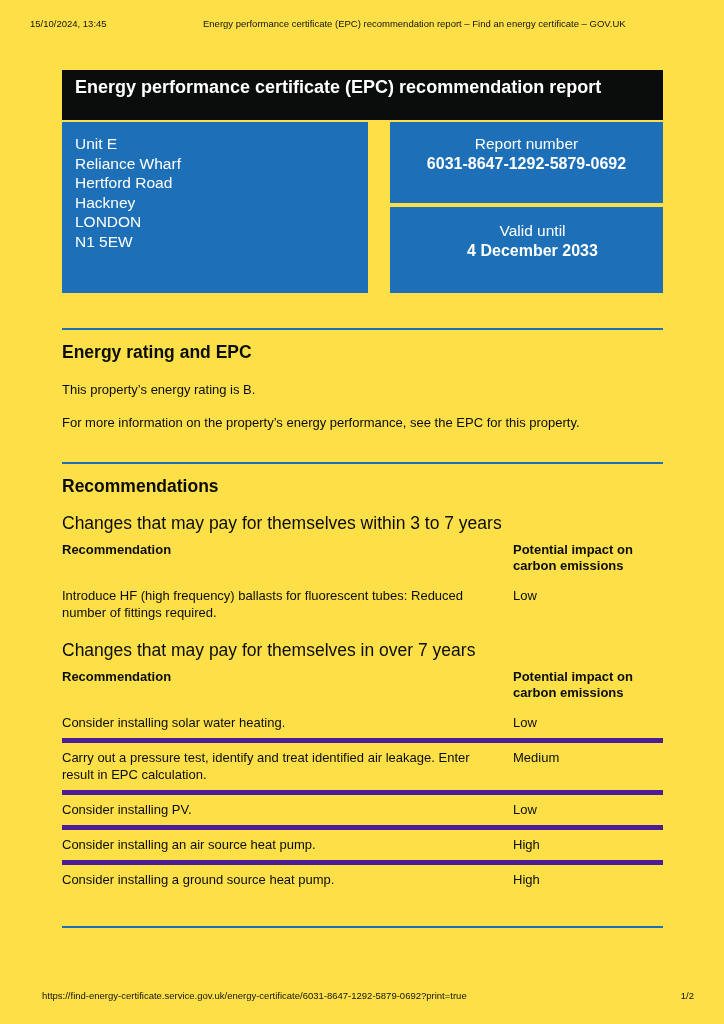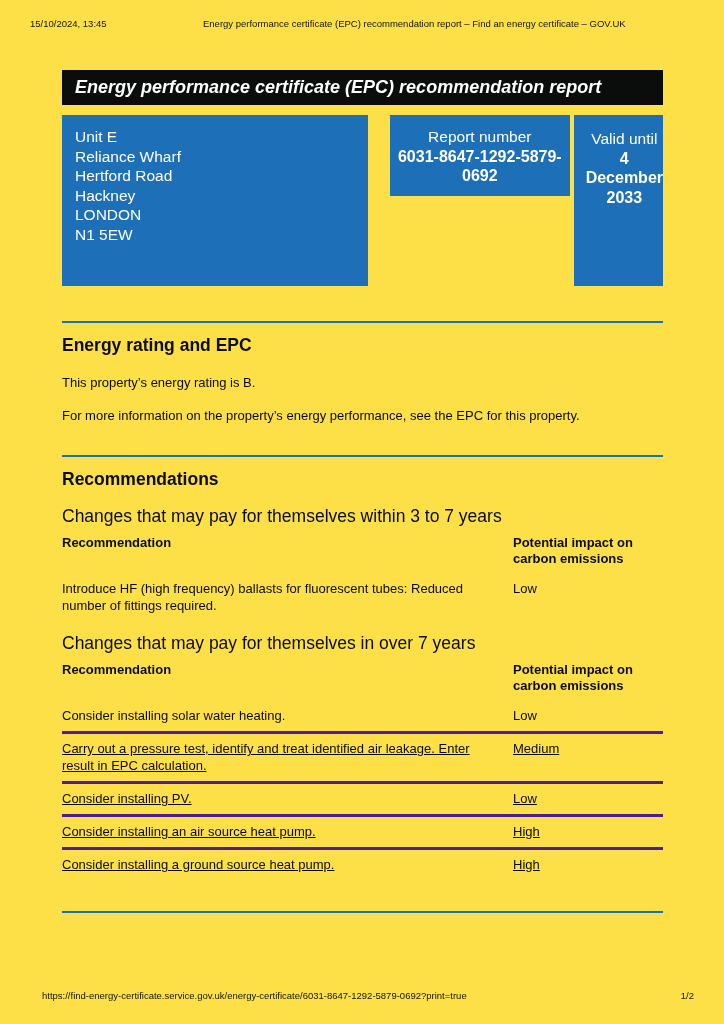--- a/index.html
+++ b/index.html
@@ -34,23 +34,22 @@
   .content {
     position: absolute;
     top: 70px; left: 62px;
     width: 601px;
   }
 
   
   .banner {
     background: #0b0c0c;
     color: #ffffff;
-    padding: 6px 13px 7px 13px;
-    margin-bottom: 10px;
-    font-style: italic;
+    padding: 6px 13px 22px 13px;
+    margin-bottom: 2px;
   }
   .banner h1 {
     font-size: 18px;
     font-weight: bold;
     line-height: 22px;
     max-width: 545px;
   }
 
   
   .summary {
@@ -64,21 +63,21 @@
     font-size: 15.5px;
     line-height: 19.5px;
   }
   .summary-address {
     width: 306px;
     padding: 12px 13px;
   }
   .summary-right {
     flex: 1;
     display: flex;
-    flex-direction: row;
+    flex-direction: column;
     gap: 4px;
   }
   .summary-right .summary-box { text-align: center; }
   .box-report-number { height: 81px; padding-top: 12px; }
   .box-valid-until { flex: 1; padding-top: 14px; padding-left: 12px; }
   .summary-value { font-weight: bold; font-size: 16px; }
 
   
   .rule {
     border: none;
@@ -118,21 +117,21 @@
     line-height: 17px;
   }
   .rec-col2 { flex: 1; line-height: 17px; }
   .rec-header-row { padding-bottom: 7px; }
   .rec-header-row .rec-col1,
   .rec-header-row .rec-col2 {
     font-weight: bold;
     line-height: 16px;
   }
   .rec-data-row { padding: 6px 0 7px 0; }
-  .rec-data-row + .rec-data-row { border-top: 3px solid #4c1d95; text-decoration: underline; }
+  .rec-data-row + .rec-data-row { border-top: 5px solid #4c1d95; }
 </style>
 </head>
 <body>
 
 <div class="page">
 
   <span class="print-chrome print-datetime">15/10/2024, 13:45</span>
   <span class="print-chrome print-doctitle">Energy performance certificate (EPC) recommendation report – Find an energy certificate – GOV.UK</span>
 
   <div class="content">

